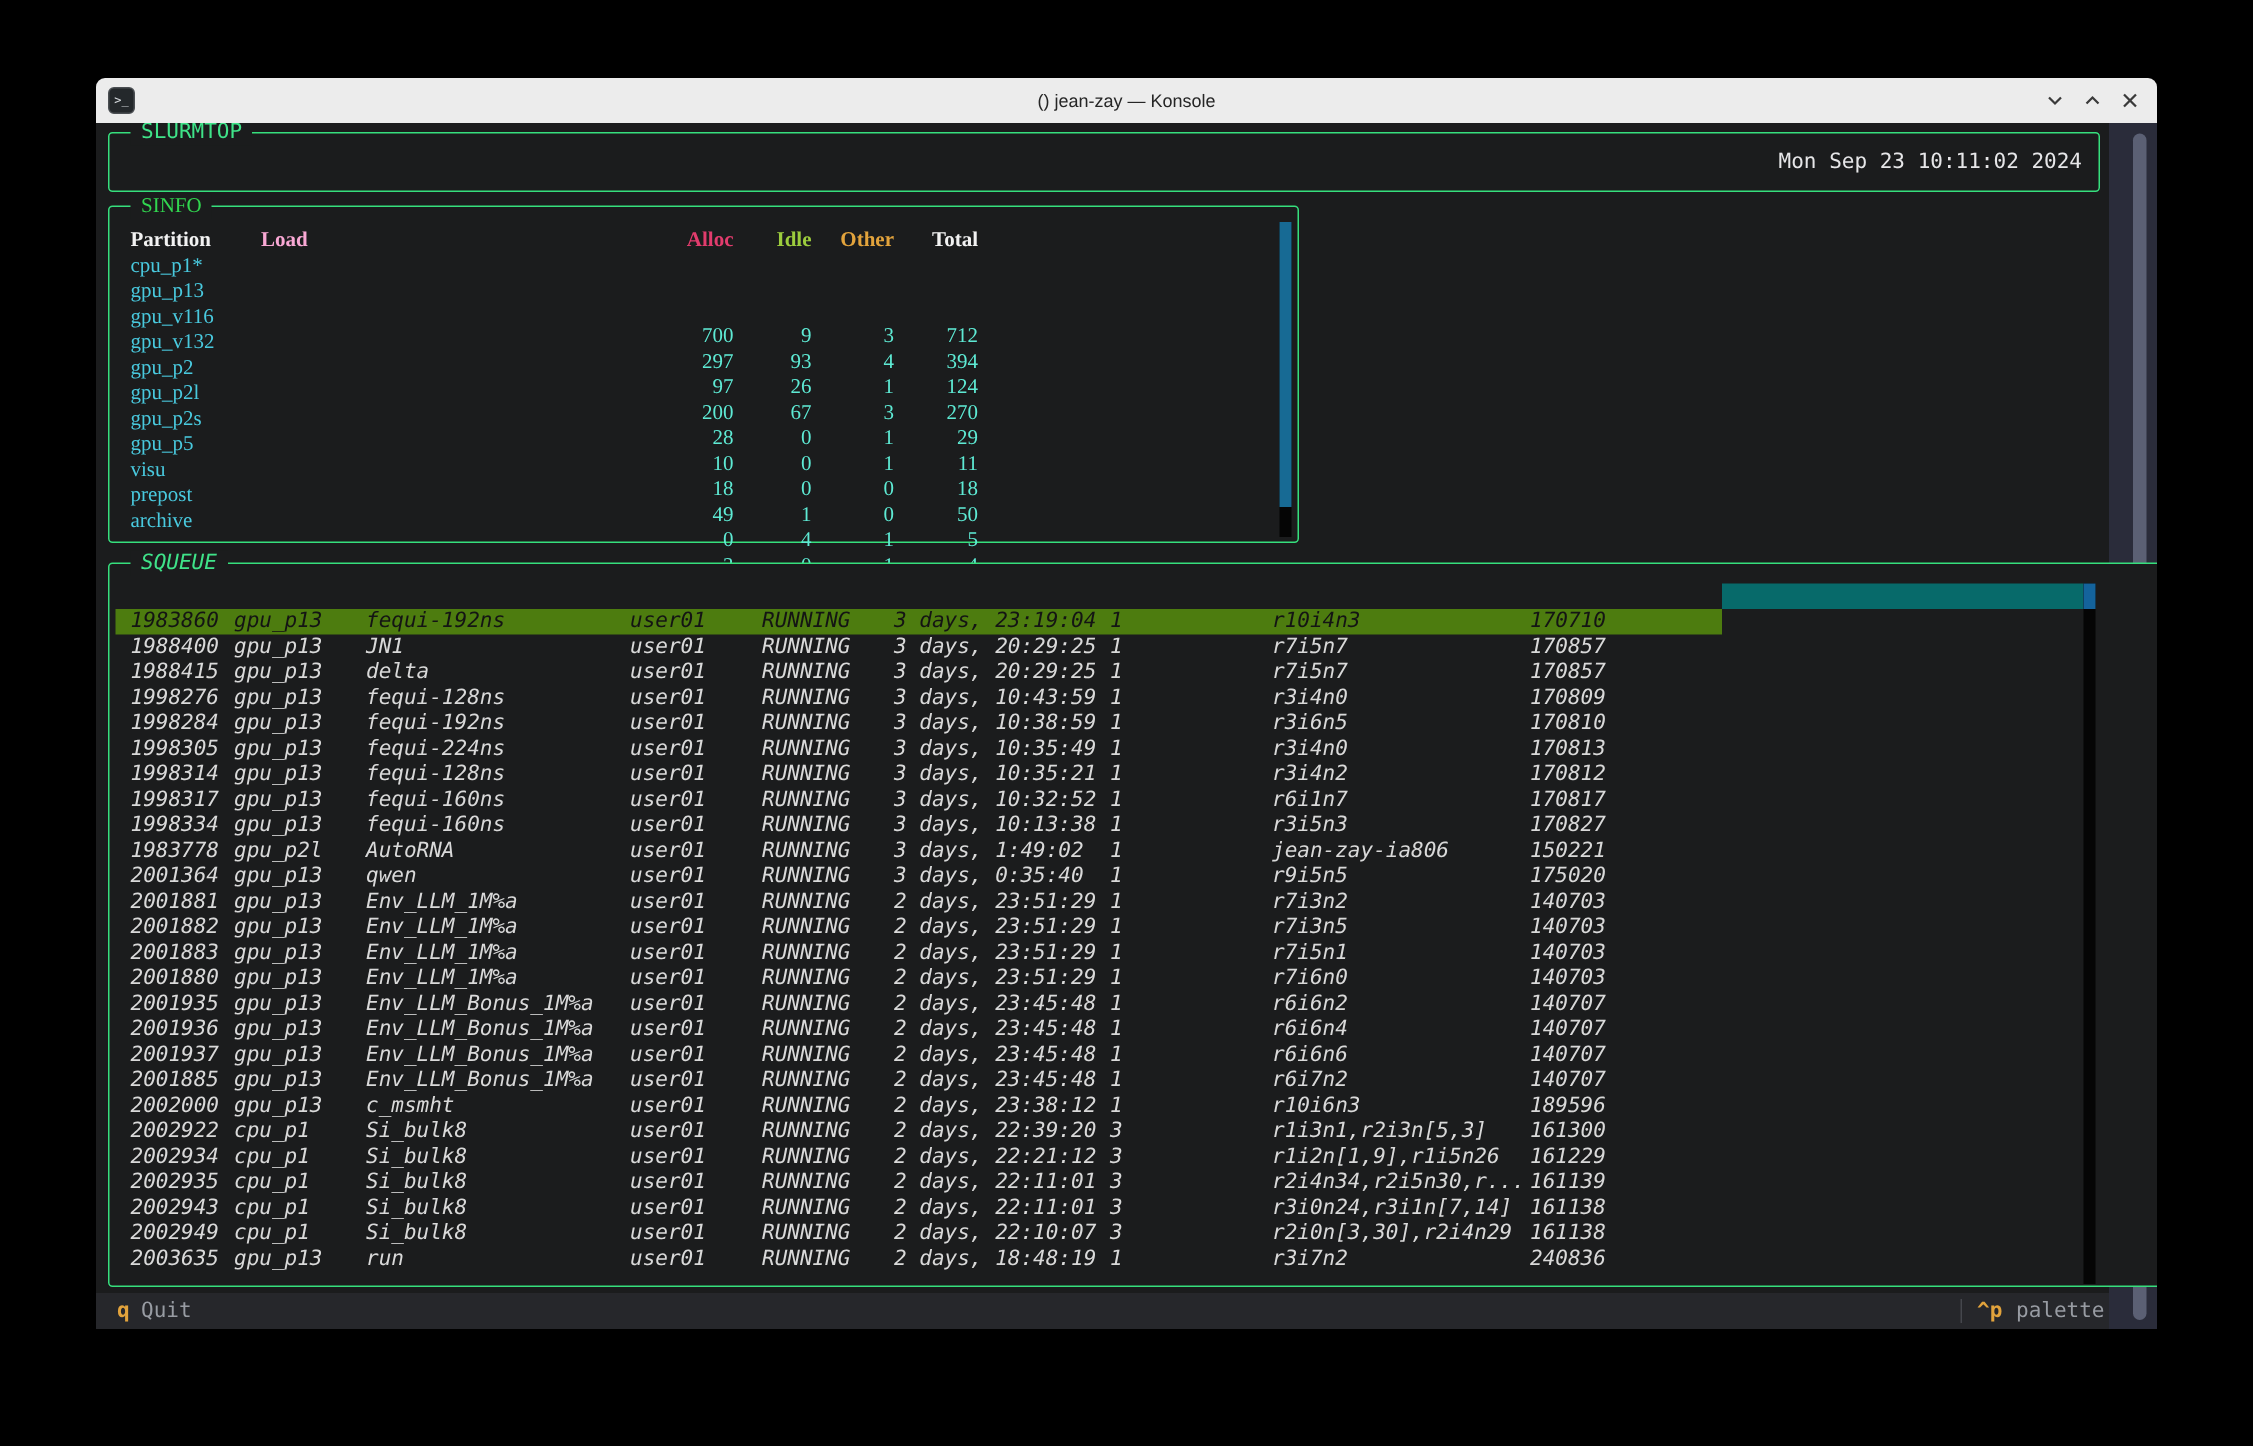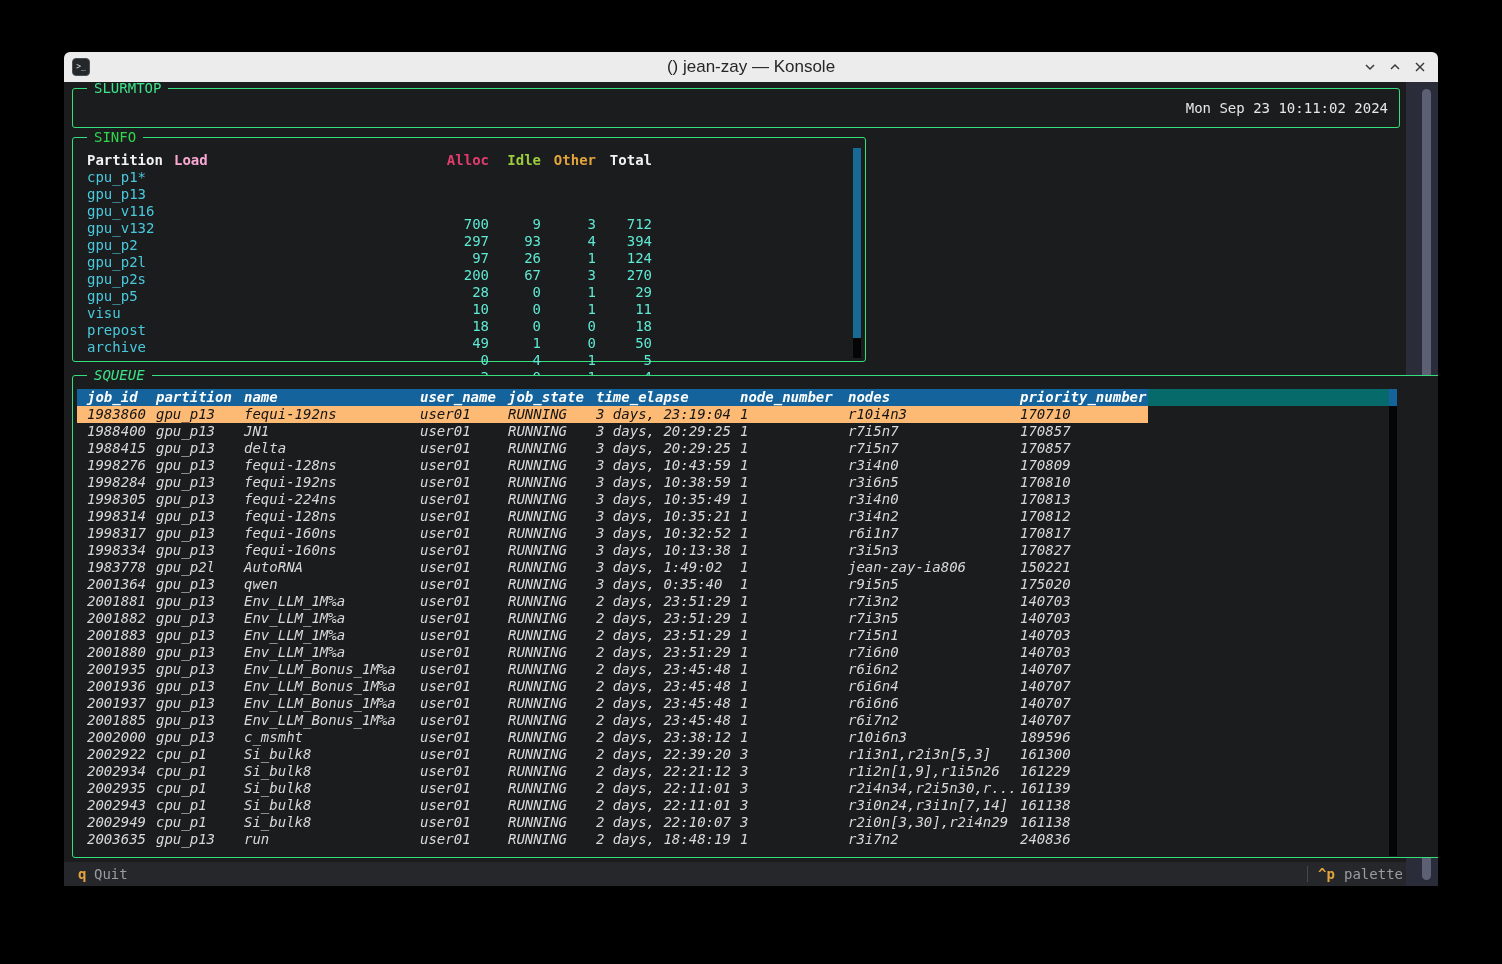--- a/index.html
+++ b/index.html
@@ -8,42 +8,42 @@
             font-family:"DejaVu Sans Mono", monospace; font-size:14px; }
   .window { position:absolute; left:64px; top:52px; width:1374px; height:834px; }
 
   
   .titlebar { position:absolute; left:0; top:0; width:1374px; height:30px; background:#ececec;
               border-radius:6px 6px 0 0; font-family:"Liberation Sans", sans-serif; }
   .app-icon { position:absolute; left:8px; top:6px; width:18px; height:18px; background:#24282b;
               border-radius:4px; border:1px solid #4a4e52; color:#d6dadd; font-size:8px;
               line-height:16px; text-align:center; font-family:"DejaVu Sans Mono", monospace; }
   .win-title { position:absolute; left:0; right:0; top:0; height:30px; line-height:30px;
-               text-align:center; color:#262626; font-size:17px; }
+               text-align:center; color:#262626; font-size:12px; }
   .win-controls { position:absolute; right:10px; top:0; height:30px; display:flex; align-items:center; gap:9px; }
   .wbtn { background:none; border:none; width:16px; height:16px; padding:0; cursor:default; display:flex; align-items:center; justify-content:center; }
 
   
   .term { position:absolute; left:0; top:30px; width:1374px; height:804px; background:#1b1c1d; overflow:hidden;padding-left:12px; }
   .gutter { position:absolute; left:1342px; top:0; width:32px; height:804px; background:#2a2c3a; }
   .gthumb { position:absolute; left:16px; top:7px; width:9px; height:791px; background:#5b6074; border-radius:5px; }
 
   .panel { position:absolute; border:1px solid #36df7d; border-radius:3px; background:#1b1c1d; }
   .plabel { position:absolute; top:-9px; left:14px; background:#1b1c1d; padding:0 7px;
             color:#3fe389; line-height:17px; }
   .panel.sinfo .plabel { color:#31d64f; }
 
   
   .slurmtop { left:8px; top:6px; width:1328px; height:40px; }
   .hostline { position:absolute; left:22px; top:11px; color:#e6e6e8; white-space:pre; }
   .hostline .b { font-weight:bold; }
   .clock { position:absolute; right:11px; top:11px; color:#e6e6e8; white-space:pre; }
 
   
-  .sinfo { left:8px; top:55px; width:794px; height:225px; }
+  .sinfo { left:8px; top:55px; width:794px; height:225px;font-family:Liberation Serif, serif; }
   .sinfo-header { position:absolute; left:0; top:14px; width:100%; height:17px; font-weight:bold; }
   .sinfo-header span, .sinfo-row span { position:absolute; line-height:17px; white-space:pre; }
   .sh-part { left:14px;  color:#f2f2f2; }
   .sh-load { left:101px; color:#f9a8d4; }
   .col-alloc { left:352px; width:64px; text-align:right; }
   .col-idle  { left:420px; width:48px; text-align:right; }
   .col-other { left:475px; width:48px; text-align:right; }
   .col-total { left:531px; width:48px; text-align:right; }
   .sh-alloc { color:#e23c6d; } .sh-idle { color:#9ccc3d; } .sh-other { color:#e2a33c; } .sh-total { color:#f2f2f2; }
   .sinfo-rows { position:absolute; left:0; top:31px; width:100%; }
@@ -56,21 +56,21 @@
   .sinfo-thumb  { position:absolute; left:0; top:0; width:8px; height:190px; background:#176a94; }
 
   
   .squeue { left:8px; top:293px; width:1460px; height:483px;font-style:italic; }
   .sq-header { position:absolute; left:4px; top:13px; width:1071px; height:17px; background:#14639c;
                font-weight:bold; color:#fff; }
   .sq-header span, .sq-row span { position:absolute; line-height:17px; white-space:pre; }
   .sq-header-ext { position:absolute; left:1075px; top:13px; width:241px; height:17px; background:#076a6a; }
   .sq-rows { position:absolute; left:4px; top:30px; width:1071px; }
   .sq-row { position:relative; height:17px; color:#d9d9d9; }
-  .sq-row.selected { background:#fdba74; color:#141414; }
+  .sq-row.selected { background:#4d7c0f; color:#141414; }
   .c1{left:10px} .c2{left:79px} .c3{left:167px} .c4{left:343px} .c5{left:431px}
   .c6{left:519px} .c7{left:663px} .c8{left:771px} .c9{left:943px}
   .sq-scroll { position:absolute; left:1316px; top:13px; width:8px; height:467px; background:#050505; }
   .sq-thumb  { position:absolute; left:0; top:0; width:8px; height:17px; background:#14639c; }
 
   
   .statusbar { position:absolute; left:0; top:780px; width:1342px; height:24px; background:#26272b;
                color:#989ca3; line-height:24px; }
   .statusbar span { position:absolute; white-space:pre; }
   .key { color:#e2a33c; font-weight:bold; }
@@ -222,31 +222,20 @@
               <span class="si-num col-total">4</span>
             </div>
           </div>
         <div class="sinfo-scroll">
           <div class="sinfo-thumb"></div>
         </div>
       </div>
 
       <div class="panel squeue">
         <span class="plabel">SQUEUE</span>
-        <div class="sq-header">
-          <span class="c1">job_id</span>
-          <span class="c2">partition</span>
-          <span class="c3">name</span>
-          <span class="c4">user_name</span>
-          <span class="c5">job_state</span>
-          <span class="c6">time_elapse</span>
-          <span class="c7">node_number</span>
-          <span class="c8">nodes</span>
-          <span class="c9">priority_number</span>
-        </div>
         <div class="sq-header-ext"></div>
         <div class="sq-rows">
 
         <div class="sq-row selected">
               <span class="c1">1983860</span>
               <span class="c2">gpu_p13</span>
               <span class="c3">fequi-192ns</span>
               <span class="c4">user01</span>
               <span class="c5">RUNNING</span>
               <span class="c6">3 days, 23:19:04</span>

